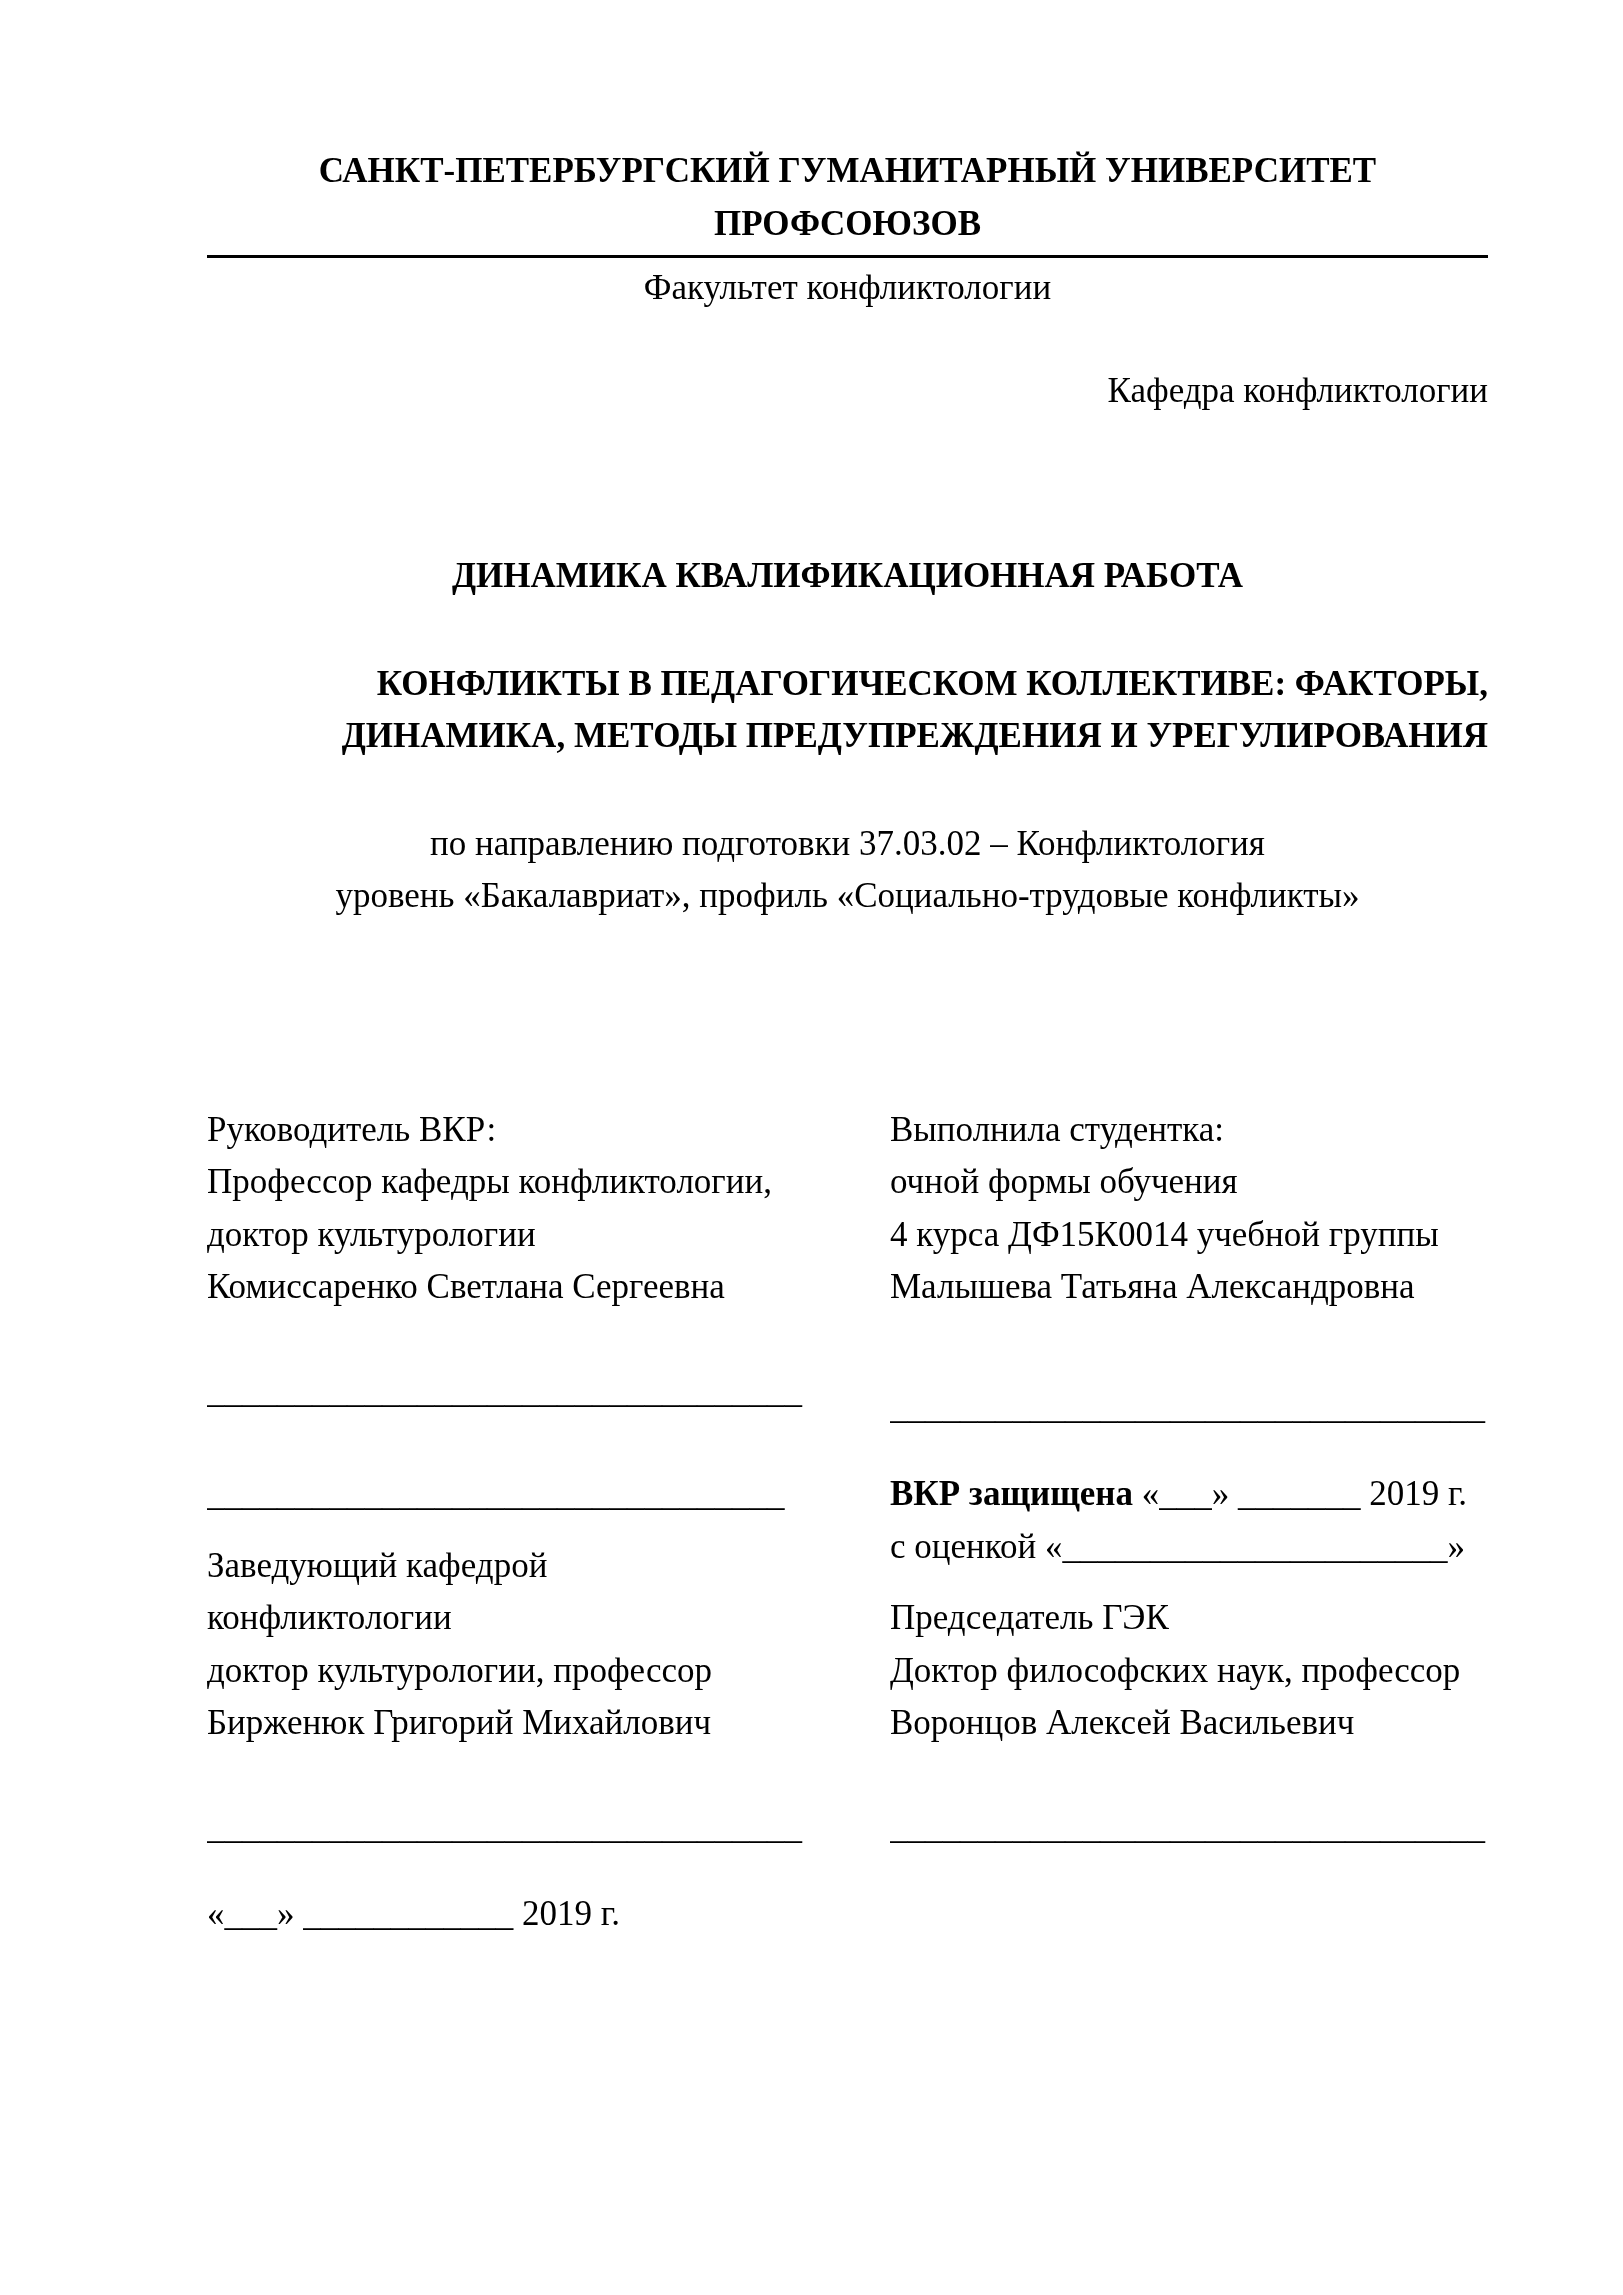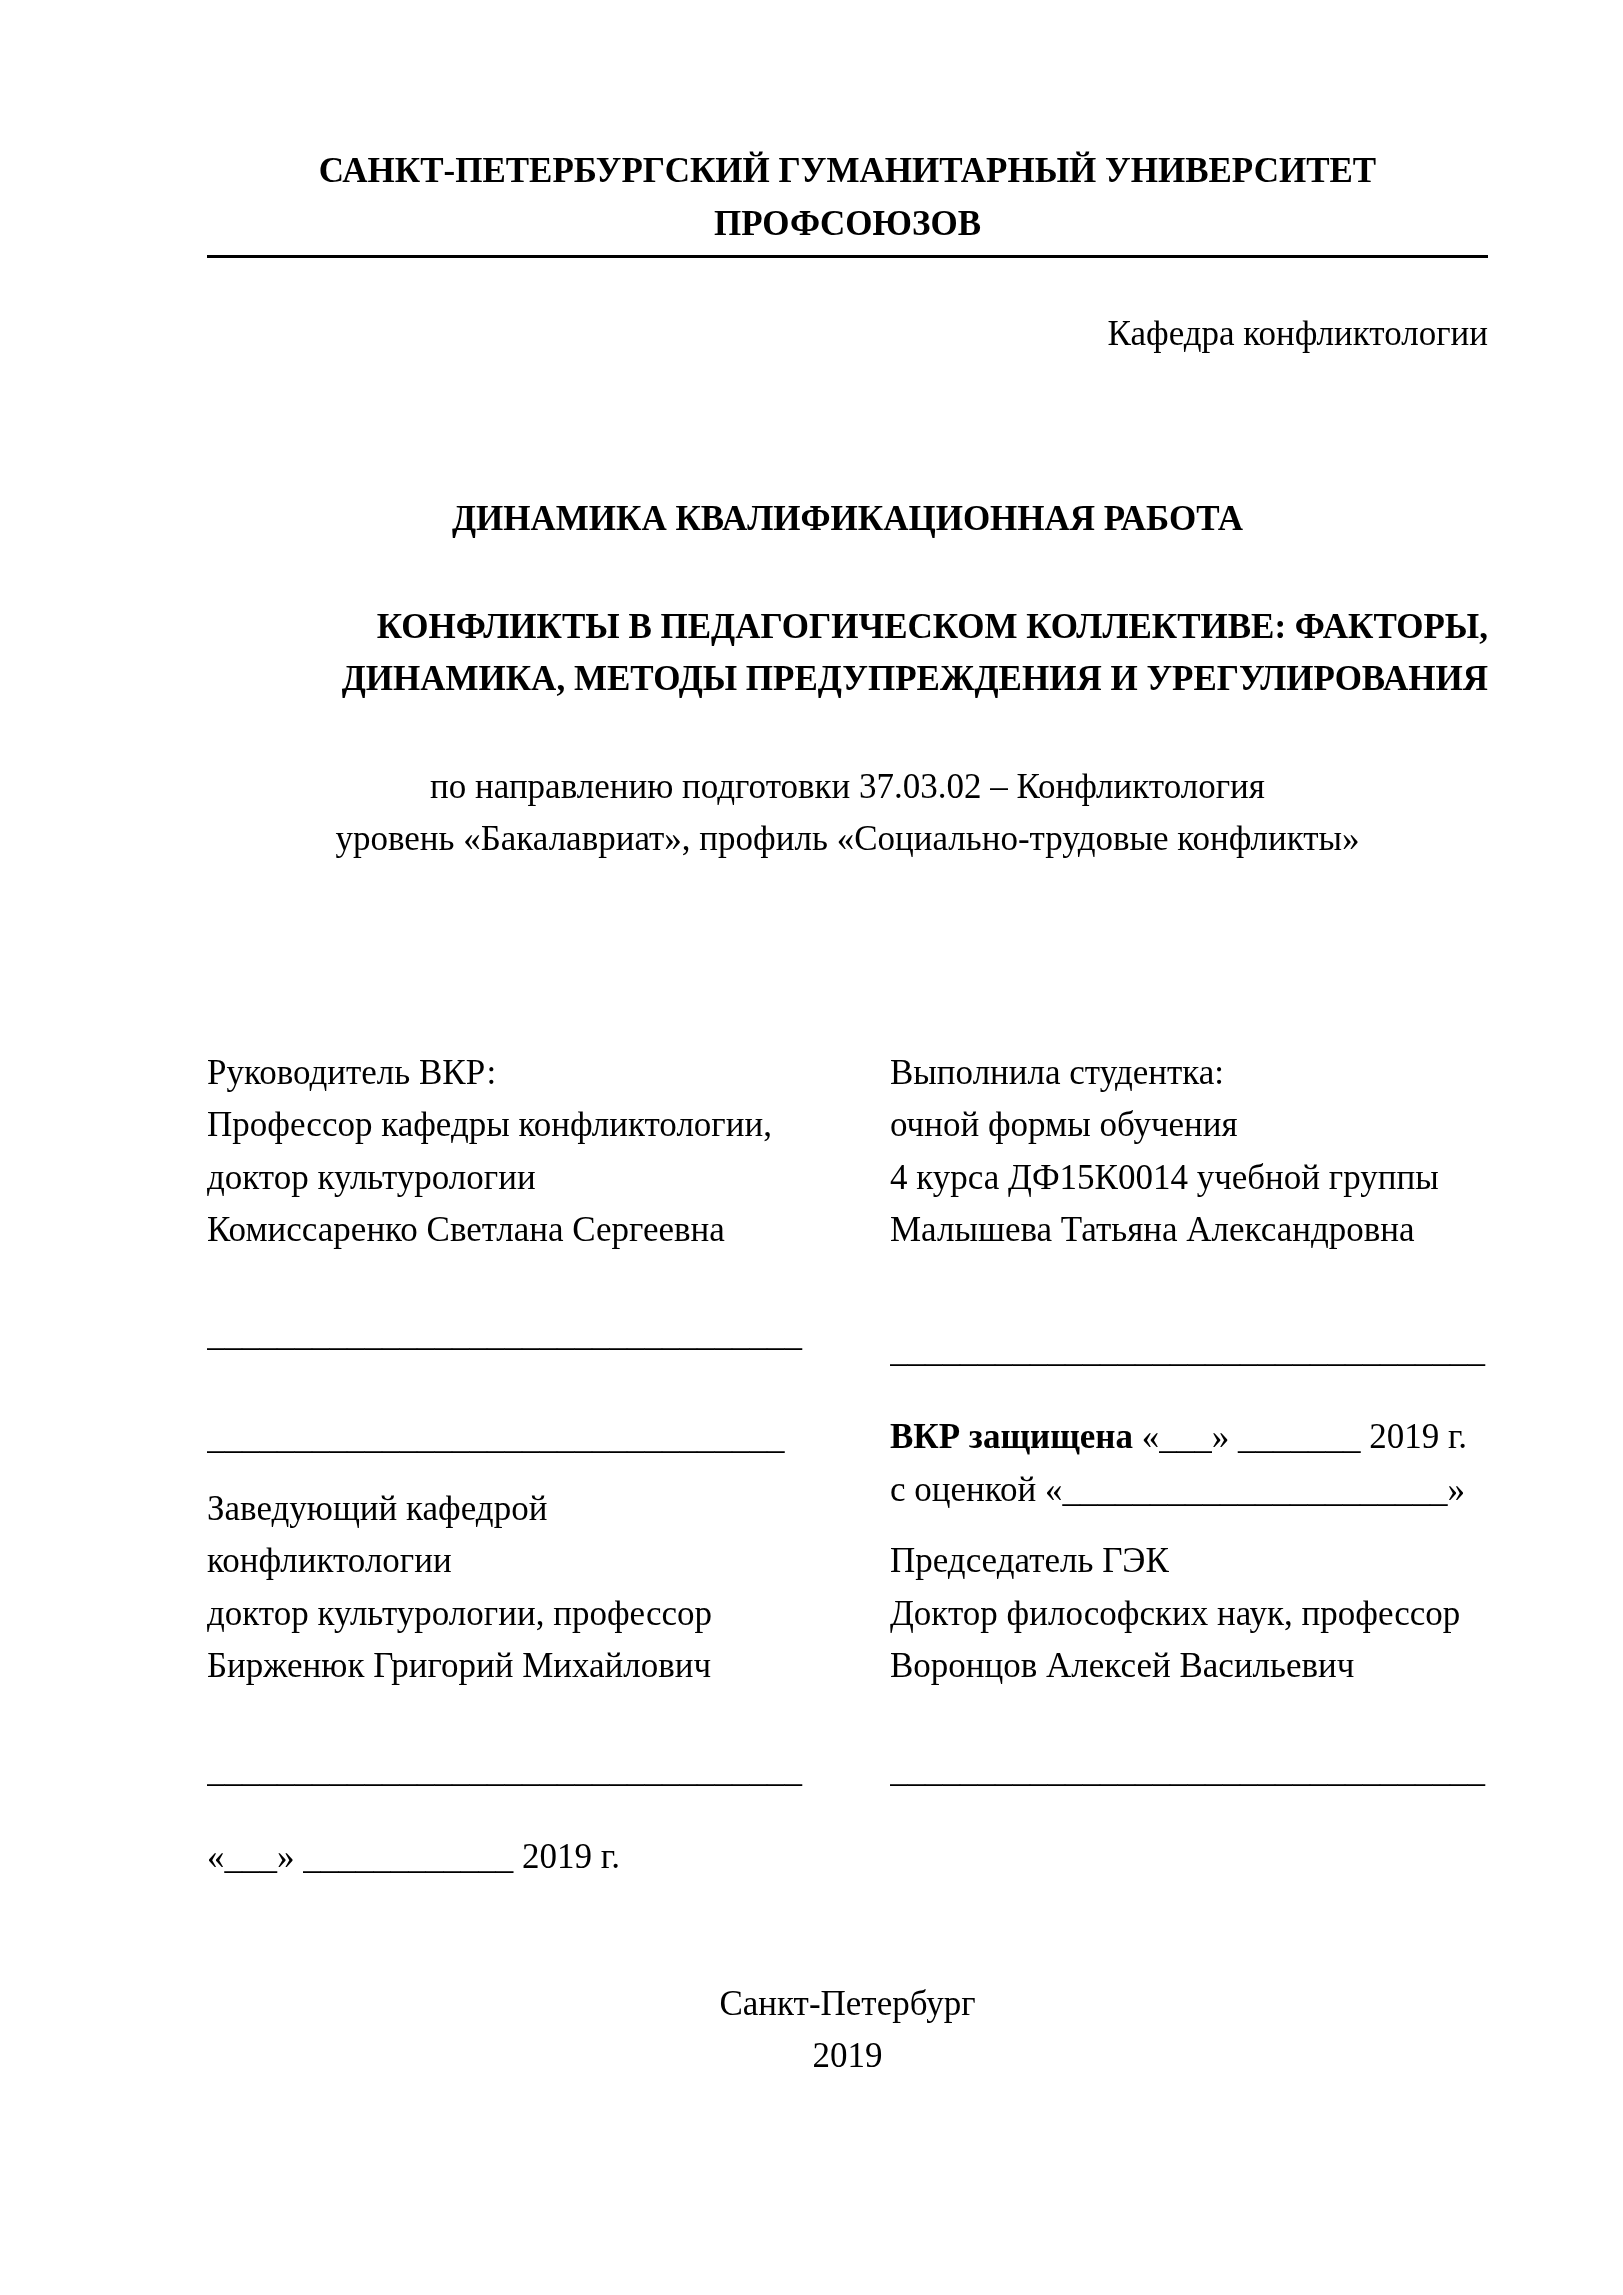--- a/index.html
+++ b/index.html
@@ -46,20 +46,21 @@
 </head>
 <body>
 
 <div class="page">
 
   <div class="university">
     <div>САНКТ-ПЕТЕРБУРГСКИЙ ГУМАНИТАРНЫЙ УНИВЕРСИТЕТ</div>
     <div>ПРОФСОЮЗОВ</div>
   </div>
 
+  <div class="faculty">Факультет конфликтологии</div>
 
   <div class="department">Кафедра конфликтологии</div>
 
   <div class="work-type">ДИНАМИКА КВАЛИФИКАЦИОННАЯ РАБОТА</div>
 
   <div class="thesis-title">
     <div>КОНФЛИКТЫ В ПЕДАГОГИЧЕСКОМ КОЛЛЕКТИВЕ: ФАКТОРЫ,</div>
     <div>ДИНАМИКА, МЕТОДЫ ПРЕДУПРЕЖДЕНИЯ И УРЕГУЛИРОВАНИЯ</div>
   </div>
 
@@ -94,19 +95,15 @@
       <div class="mt-45"><span class="bold">ВКР защищена</span><span> «___» _______ 2019 г.</span></div>
       <div>с оценкой «______________________»</div>
       <div class="mt-40">Председатель ГЭК</div>
       <div>Доктор философских наук, профессор</div>
       <div>Воронцов Алексей Васильевич</div>
       <div class="sig-line mt-65">__________________________________</div>
     </div>
 
   </div>
 
-  <div class="footer">
-    <div>Санкт-Петербург</div>
-    <div>2019</div>
-  </div>
 
 </div>
 
 
 </body></html>

